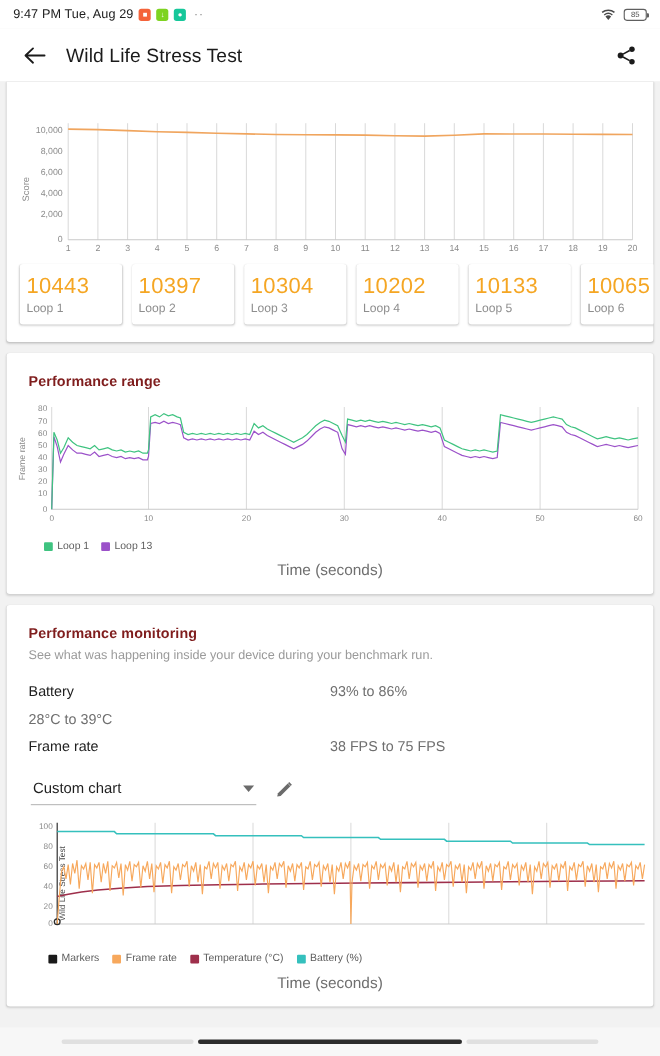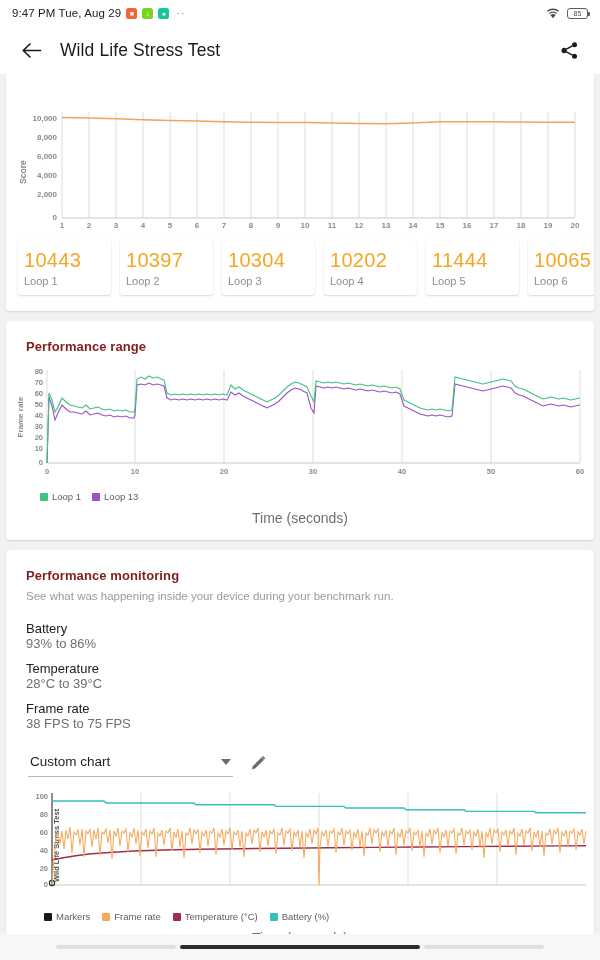--- a/index.html
+++ b/index.html
@@ -55,35 +55,35 @@
     box-shadow: 0 1px 2px rgba(0,0,0,.13), 0 0 1px rgba(0,0,0,.07);
   }
   .card.first { margin-top: 0; border-radius: 0 0 3px 3px; }
   .card h2 {
     font-size: 13px; font-weight: 700; color: #7f1d1d;
     padding: 18px 20px 0 20px; letter-spacing: .1px;
   }
   .card .sub {
     font-size: 11.5px; color: #9a9a9a; padding: 7px 20px 0 20px;
   }
-  .chartbox { padding: 6px 8px 4px 8px; font-weight: bold; }
+  .chartbox { padding: 6px 8px 4px 8px; }
   svg { display: block; }
   
   .loops { display: flex; gap: 9px; padding: 6px 12px 16px 12px; overflow:hidden; }
   .loopcard {
     min-width: 93px; flex: 0 0 auto;
     background: #fff; border-radius: 3px;
     box-shadow: 0 1px 2px rgba(0,0,0,.15), 0 0 1px rgba(0,0,0,.08);
     padding: 9px 6px 8px 6px; 
   }
   .loopcard .score { font-size: 20px; color: #f5a623; letter-spacing: .3px; }
   .loopcard .label { font-size: 11px; color: #8e8e8e; margin-top: 3px; }
   
   .mtable { padding: 14px 20px 4px 20px; }
-  .mrow { display:flex; padding: 5px 0; font-size: 13px; flex-direction: column; }
+  .mrow { display:flex; padding: 5px 0; font-size: 13px; }
   .mrow .k { color: #202020; width: 50%; }
   .mrow .v { color: #6f6f6f; }
   
   .selectrow { display:flex; align-items:center; padding: 10px 22px 4px 22px; gap: 14px; }
   .select {
     width: 205px; border-bottom: 1.2px solid #b9b9b9;
     display:flex; align-items:center; padding: 4px 2px 7px 2px; cursor:pointer;
   }
   .select .val { font-size: 13.5px; color:#1f1f1f; }
   .select .caret { margin-left:auto; width:0;height:0;border-left:5px solid transparent;border-right:5px solid transparent;border-top:6px solid #6b6b6b; }
@@ -224,21 +224,21 @@
       </div>
       <div class="loopcard">
         <div class="score">10304</div>
         <div class="label">Loop 3</div>
       </div>
       <div class="loopcard">
         <div class="score">10202</div>
         <div class="label">Loop 4</div>
       </div>
       <div class="loopcard">
-        <div class="score">11444</div>
+        <div class="score">10133</div>
         <div class="label">Loop 5</div>
       </div>
       <div class="loopcard">
         <div class="score">10065</div>
         <div class="label">Loop 6</div>
       </div>
 
     </div>
   </div>
 
@@ -299,21 +299,20 @@
   <div class="card">
     <h2>Performance monitoring</h2>
     <div class="sub">See what was happening inside your device during your benchmark run.</div>
 
     <div class="mtable">
       <div class="mrow">
         <span class="k">Battery</span>
         <span class="v">93% to 86%</span>
       </div>
       <div class="mrow">
-        <span class="k">Temperature</span>
         <span class="v">28°C to 39°C</span>
       </div>
       <div class="mrow">
         <span class="k">Frame rate</span>
         <span class="v">38 FPS to 75 FPS</span>
       </div>
     </div>
 
     <div class="selectrow">
       <div class="select">

